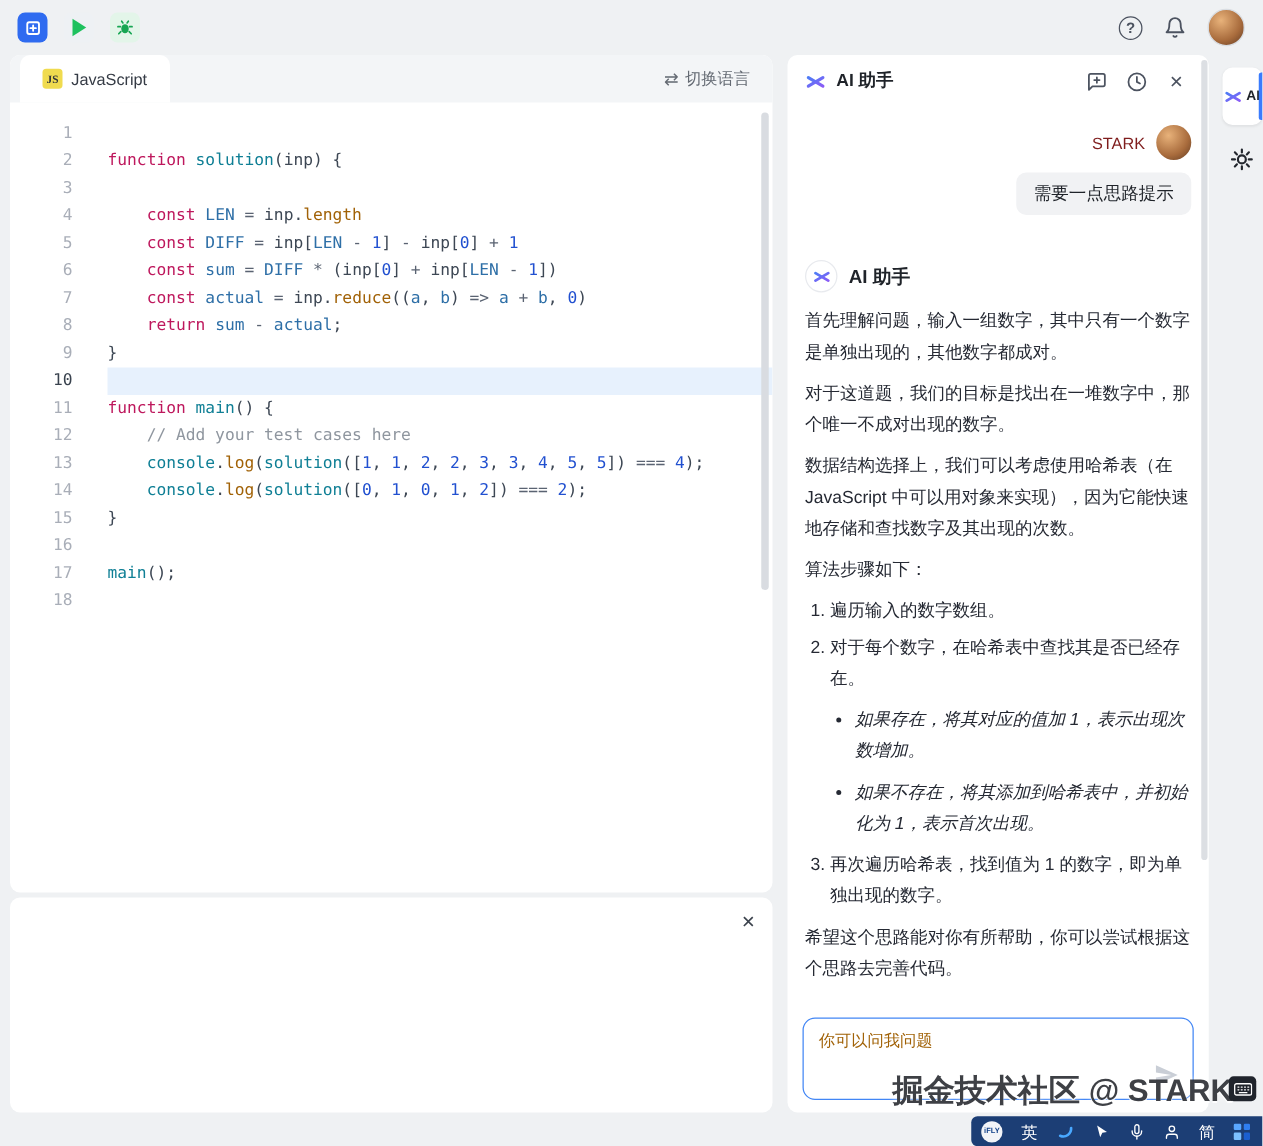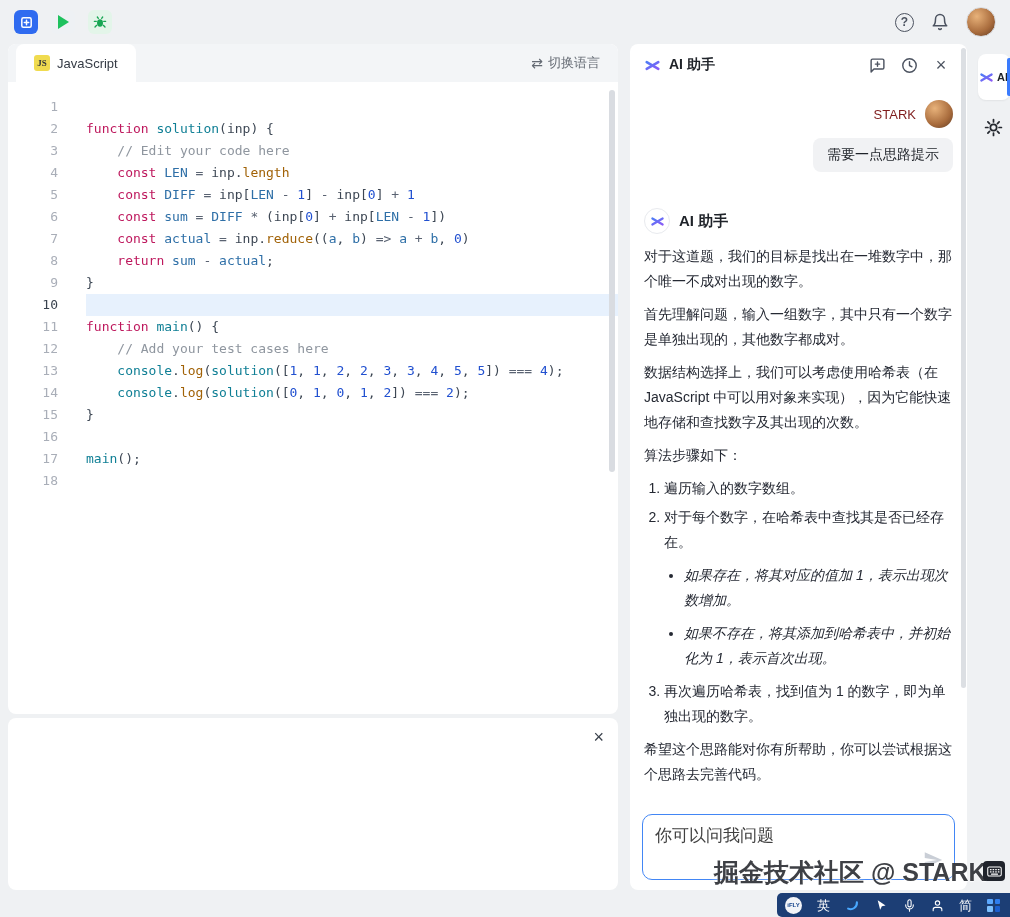--- a/index.html
+++ b/index.html
@@ -68,21 +68,21 @@
   .ai-name-row { display:flex; align-items:center; gap:9px; }
   .ai-avatar { width:26px; height:26px; border-radius:50%; background:#fff; border:1px solid #e8eaee; display:flex; align-items:center; justify-content:center; }
   .ai-name { font-size:15px; font-weight:700; color:#1f2329; }
   .ai-body { margin-top:10px; font-size:14px; line-height:25px; color:#252933; }
   .ai-body p { margin:8px 0; }
   .ai-body ol { margin:6px 0; padding-left:20px; }
   .ai-body ol > li { margin:4px 0; }
   .ai-body ul { margin:6px 0 6px 0; padding-left:20px; list-style:disc;font-style:italic; }
   .ai-body ul > li { margin:8px 0; }
   .input-box { position:absolute; left:12px; right:12px; bottom:10px; height:66px; border:1.5px solid #4286f5; border-radius:10px; background:#fff; cursor:text; }
-  .input-placeholder { position:absolute; left:12px; top:9px; font-size:17px; color:#404040; }
+  .input-placeholder { position:absolute; left:12px; top:9px; font-size:13px; color:#a16207; }
   .send-btn { position:absolute; right:10px; bottom:8px; border:none; background:transparent; cursor:pointer; }
   .ai-scrollbar { position:absolute; right:1px; top:4px; width:5px; height:640px; background:#dcdfe3; border-radius:3px; cursor:pointer; }
 
   
   .right-rail { position:absolute; left:977px; top:54px; width:33px; display:flex; flex-direction:column; align-items:center; gap:18px; }
   .rail-ai-btn { width:32px; height:46px; background:#fff; border:none; border-radius:8px; display:flex; flex-direction:row; align-items:center; justify-content:center; gap:3px; cursor:pointer; box-shadow:0 1px 2px rgba(0,0,0,.06); }
   .rail-ai-label { font-size:11px; font-weight:700; color:#1f2329; }
   .rail-indicator2 { position:absolute; right:0; top:58px; width:3.5px; height:38px; background:#3a7bfd; border-radius:2px 0 0 2px; }
   .rail-gear { border:none; background:transparent; cursor:pointer; color:#23272e; display:flex; }
 
@@ -155,21 +155,20 @@
           <div class="code-line">
             <span class="gutter">1</span>
             <span class="code"></span>
           </div>
           <div class="code-line">
             <span class="gutter">2</span>
             <span class="code"><span class="tk-kw">function </span><span class="tk-fn">solution</span><span class="tk-pl">(</span><span class="tk-pl">inp</span><span class="tk-pl">) {</span></span>
           </div>
           <div class="code-line">
             <span class="gutter">3</span>
-            <span class="code"><span class="tk-cm">    // Edit your code here</span></span>
           </div>
           <div class="code-line">
             <span class="gutter">4</span>
             <span class="code"><span class="tk-pl">    </span><span class="tk-kw">const </span><span class="tk-vr">LEN</span><span class="tk-op"> = </span><span class="tk-pl">inp</span><span class="tk-pl">.</span><span class="tk-pr">length</span></span>
           </div>
           <div class="code-line">
             <span class="gutter">5</span>
             <span class="code"><span class="tk-pl">    </span><span class="tk-kw">const </span><span class="tk-vr">DIFF</span><span class="tk-op"> = </span><span class="tk-pl">inp[</span><span class="tk-vr">LEN</span><span class="tk-op"> - </span><span class="tk-nm">1</span><span class="tk-pl">] </span><span class="tk-op">- </span><span class="tk-pl">inp[</span><span class="tk-nm">0</span><span class="tk-pl">] </span><span class="tk-op">+ </span><span class="tk-nm">1</span></span>
           </div>
           <div class="code-line">
@@ -287,22 +286,22 @@
                 <g stroke="url(#lg1)" stroke-width="3.6" stroke-linecap="round">
                   <line x1="12" y1="2.5" x2="12" y2="21.5"></line>
                   <line x1="3.8" y1="7.2" x2="20.2" y2="16.8"></line>
                   <line x1="3.8" y1="16.8" x2="20.2" y2="7.2"></line>
                 </g>
               </svg>
           </span>
           <span class="ai-name">AI 助手</span>
         </div>
         <div class="ai-body">
+            <p>首先理解问题，输入一组数字，其中只有一个数字是单独出现的，其他数字都成对。</p>
             <p>对于这道题，我们的目标是找出在一堆数字中，那个唯一不成对出现的数字。</p>
-            <p>首先理解问题，输入一组数字，其中只有一个数字是单独出现的，其他数字都成对。</p>
             <p>数据结构选择上，我们可以考虑使用哈希表（在 JavaScript 中可以用对象来实现），因为它能快速地存储和查找数字及其出现的次数。</p>
             <p>算法步骤如下：</p>
             <ol>
               <li>遍历输入的数字数组。</li>
               <li>对于每个数字，在哈希表中查找其是否已经存在。<ul>
                   <li>如果存在，将其对应的值加 1，表示出现次数增加。</li>
                   <li>如果不存在，将其添加到哈希表中，并初始化为 1，表示首次出现。</li>
                 </ul></li>
               <li>再次遍历哈希表，找到值为 1 的数字，即为单独出现的数字。</li>
             </ol>

